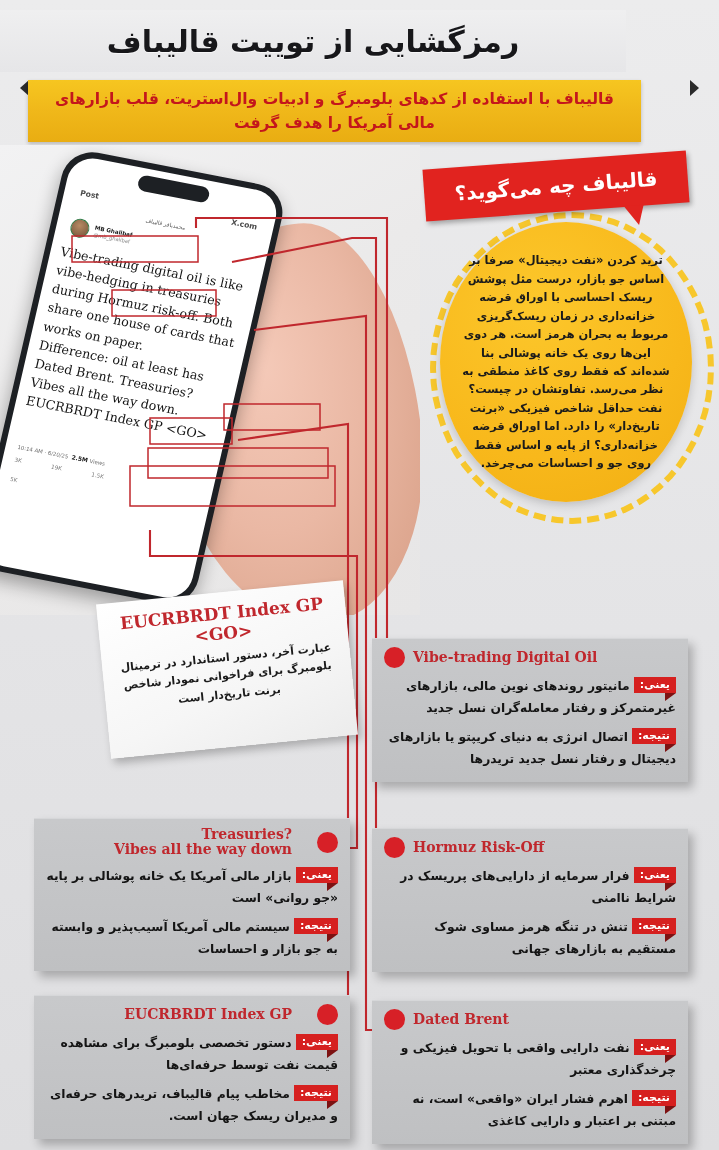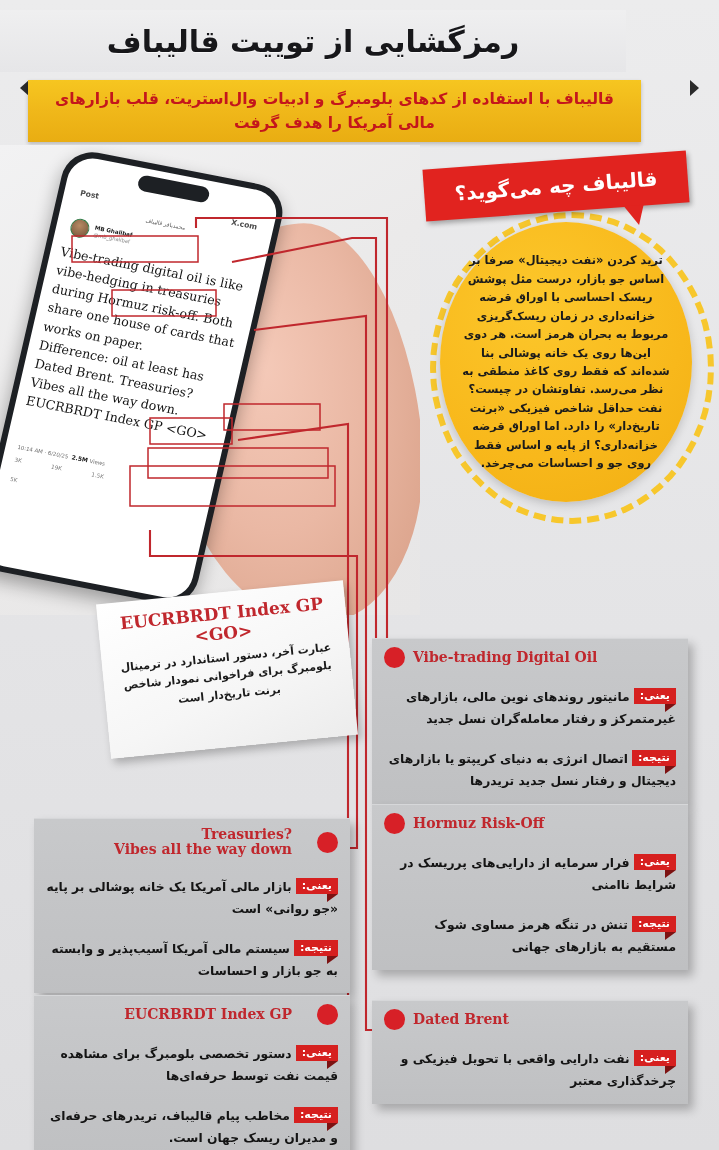--- a/index.html
+++ b/index.html
@@ -148,21 +148,21 @@
   }
   .card.right{left:372px;}
   .card.left{left:34px;}
   .c-head{display:flex;align-items:center;gap:8px;direction:ltr;}
   .card.left .c-head{direction:ltr;justify-content:flex-end;gap:25px;}
   .dot{width:21px;height:21px;border-radius:50%;background:#d72027;flex:none;}
   .c-title{color:#c0272d;font-size:14px;font-weight:bold;
         font-family:"DejaVu Serif","Liberation Serif",serif;line-height:1.1;
         direction:ltr;white-space:nowrap;}
   .card.left .c-title{text-align:right;}
-  .row{position:relative;margin-top:18px;}
+  .row{position:relative;margin-top:7px;}
   .tag{
     display:inline-block;background:#d6201f;color:#fff;font-size:11px;
     font-weight:bold;padding:1px 6px 2px;position:relative;vertical-align:2px;
     margin-left:4px;
   }
   .tag:after{content:"";position:absolute;right:-0px;top:100%;
         border-left:11px solid #7d1212;border-bottom:8px solid transparent;}
   .rtxt{color:#141414;font-size:12.3px;font-weight:bold;line-height:1.62;
         text-align:justify;text-align-last:right;display:inline;}
 </style>
@@ -289,21 +289,21 @@
       <span class="dot"></span>
     </div>
     <div class="row">
       <span class="tag">یعنی:</span><span class="rtxt">بازار مالی آمریکا یک خانه پوشالی بر پایه «جو روانی» است</span>
     </div>
     <div class="row">
       <span class="tag">نتیجه:</span><span class="rtxt">سیستم مالی آمریکا آسیب‌پذیر و وابسته به جو بازار و احساسات</span>
     </div>
   </div>
 
-  <div class="card right" style="top:804px">
+  <div class="card right" style="top:828px">
     <div class="c-head">
       <span class="dot"></span>
       <span class="c-title">Hormuz Risk-Off</span>
     </div>
     <div class="row">
       <span class="tag">یعنی:</span><span class="rtxt">فرار سرمایه از دارایی‌های پرریسک در شرایط ناامنی</span>
     </div>
     <div class="row">
       <span class="tag">نتیجه:</span><span class="rtxt">تنش در تنگه هرمز مساوی شوک مستقیم به بازارهای جهانی</span>
     </div>
@@ -323,15 +323,18 @@
   </div>
 
   <div class="card right" style="top:1000px">
     <div class="c-head">
       <span class="dot"></span>
       <span class="c-title">Dated Brent</span>
     </div>
     <div class="row">
       <span class="tag">یعنی:</span><span class="rtxt">نفت دارایی واقعی با تحویل فیزیکی و چرخد‌گذاری معتبر</span>
     </div>
+    <div class="row">
+      <span class="tag">نتیجه:</span><span class="rtxt">اهرم فشار ایران «واقعی» است، نه مبتنی بر اعتبار و دارایی کاغذی</span>
+    </div>
   </div>
 
 </div>
 
 </body></html>

